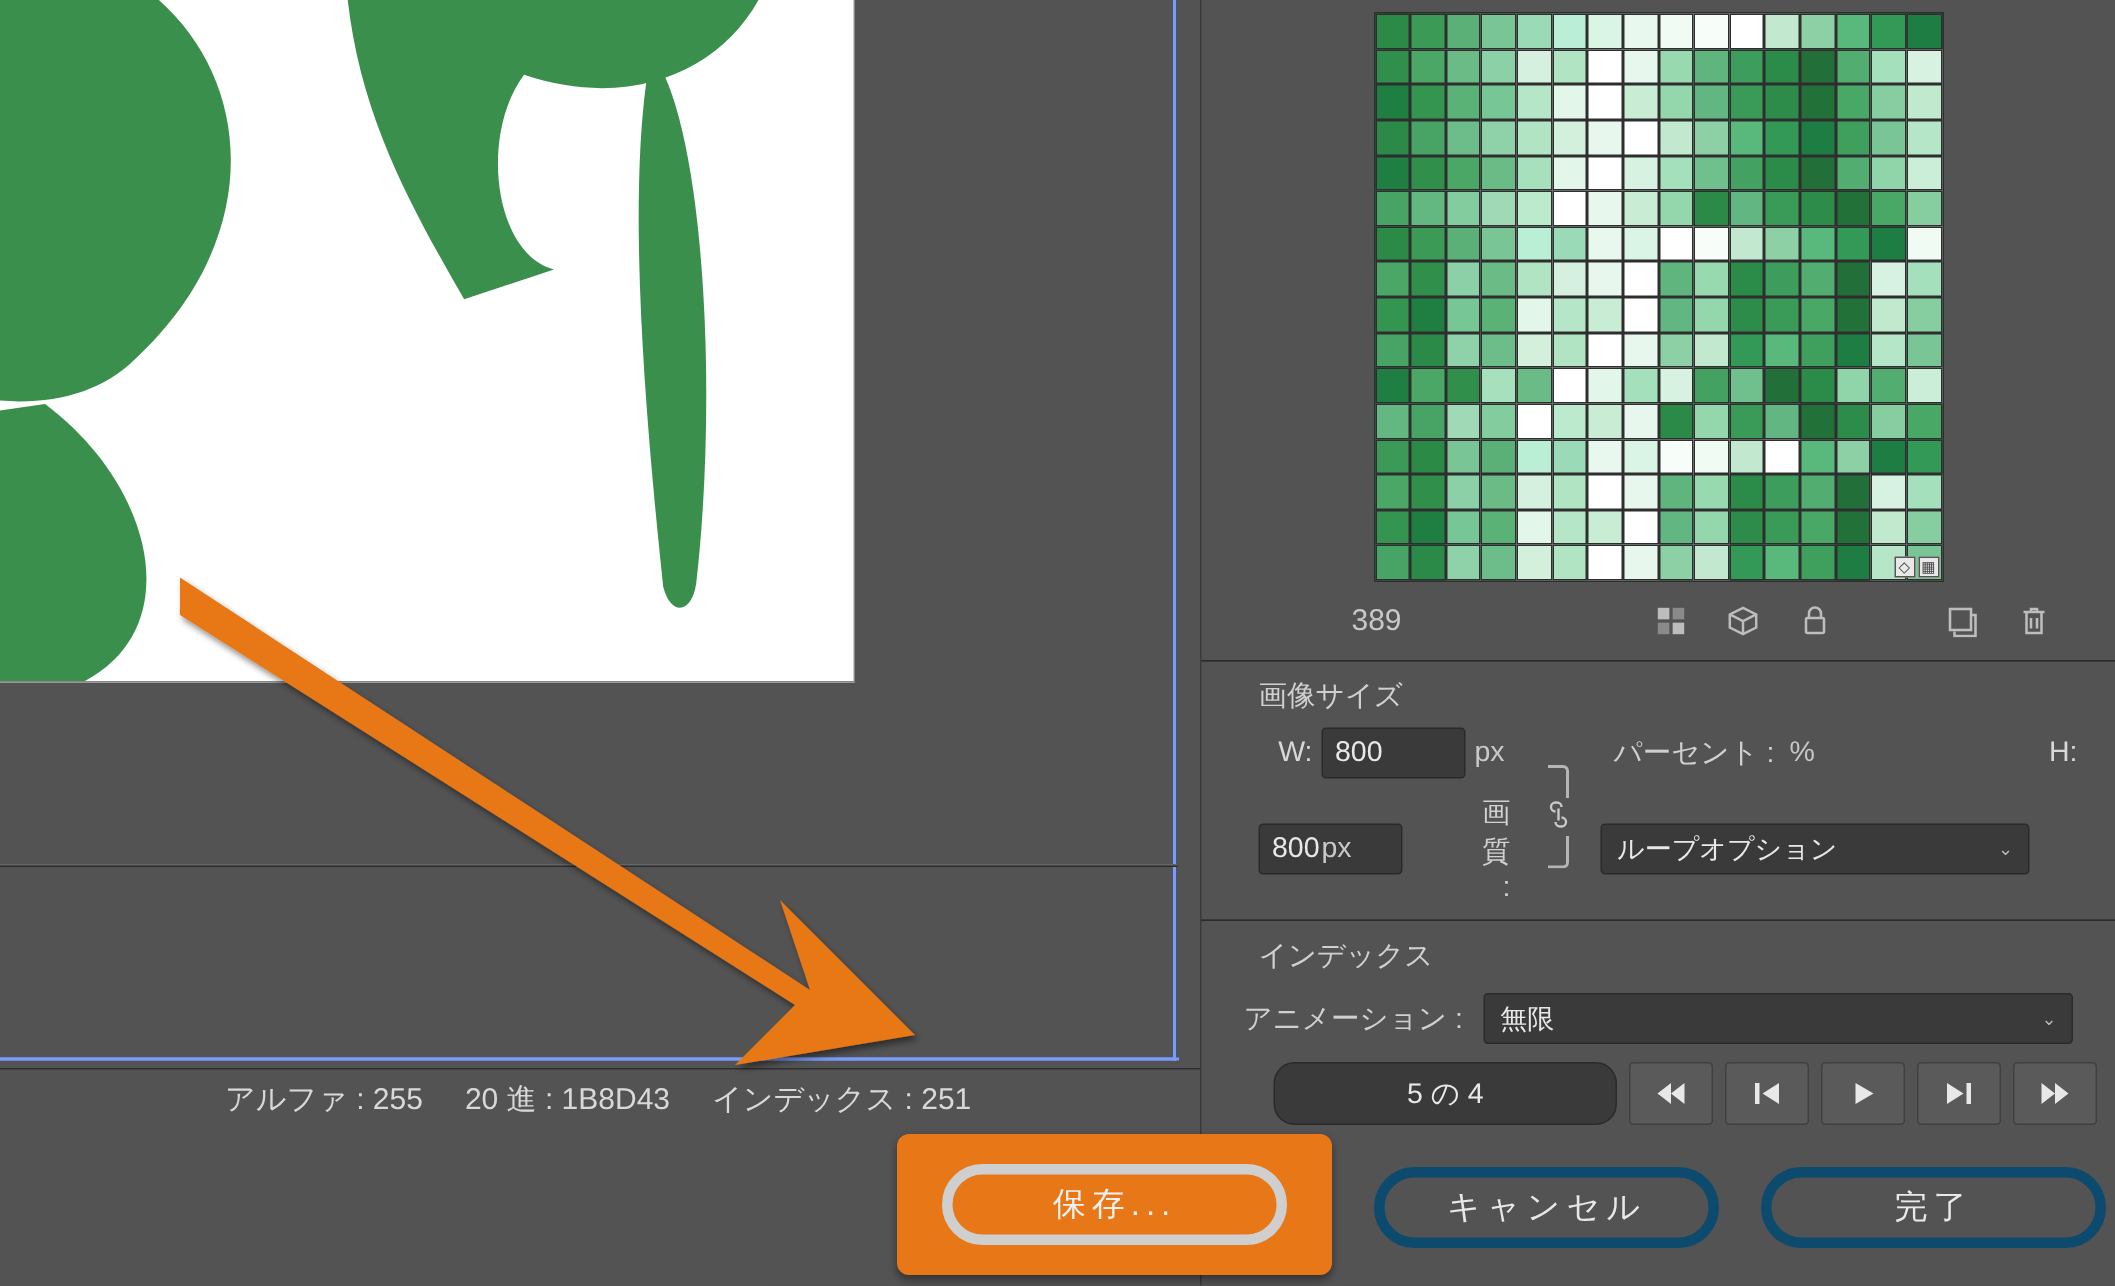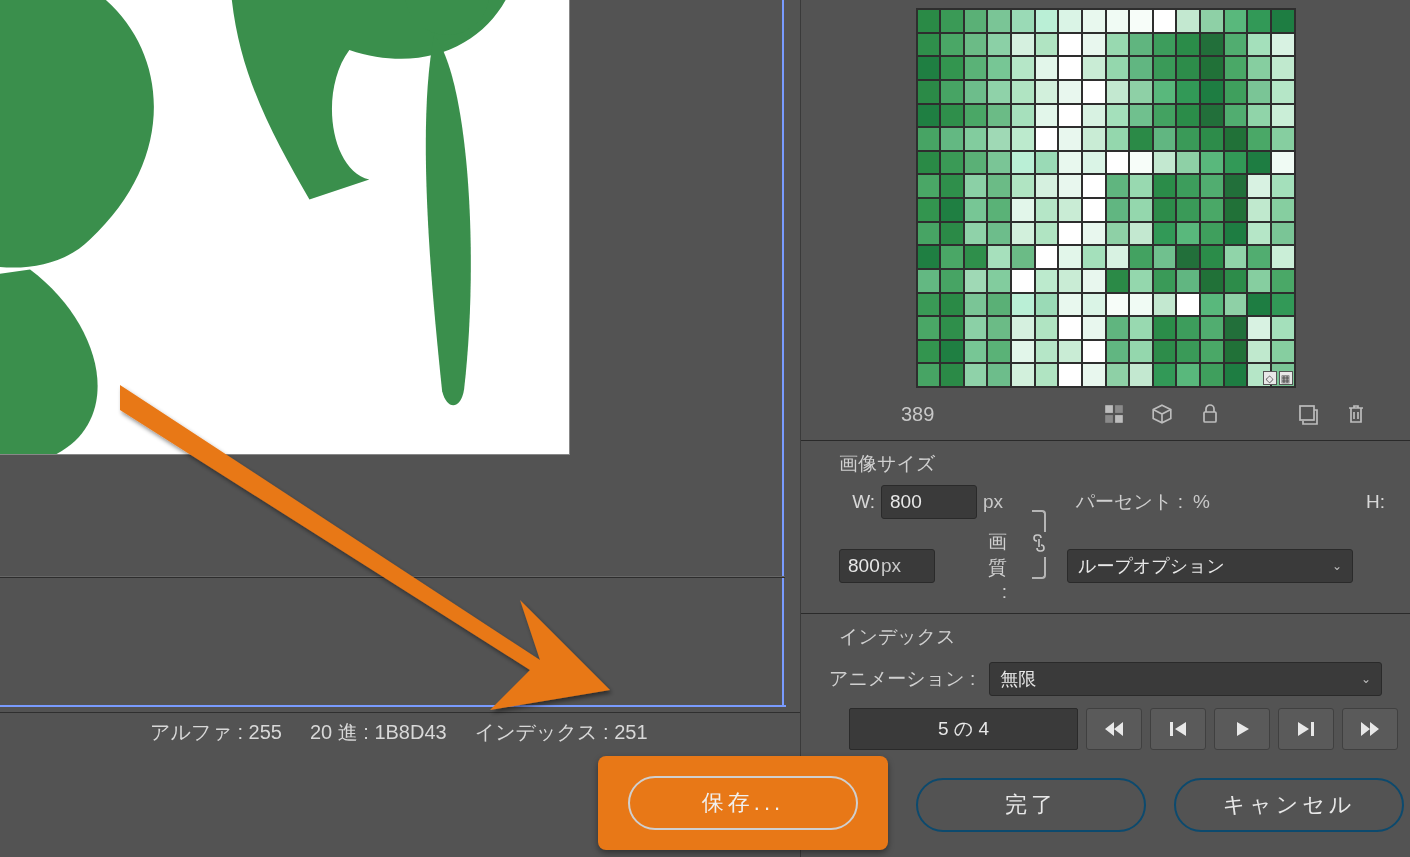--- a/index.html
+++ b/index.html
@@ -212,21 +212,21 @@
 
   .anim-row{
     display:flex; align-items:center; gap:8px;
     padding: 6px 12px 6px 48px;
   }
   .frame-box{
     flex:1;
     height:42px;
     background:#3a3a3a;
     border:1px solid #2a2a2a;
-    border-radius:2px;
+    border-radius:14px;
     display:flex; align-items:center; justify-content:center;
     font-size:19px; color:#e8e8e8;
   }
   .tbtn{
     width:56px; height:42px;
     background:#5a5a5a;
     border:1px solid #404040;
     border-radius:3px;
     display:flex; align-items:center; justify-content:center;
     color:#e8e8e8; cursor:pointer;
@@ -235,21 +235,21 @@
   
   .btn-row{
     position:absolute;
     left:598px; top:760px;
     width:812px; height:90px;
     display:flex; align-items:center; gap:28px;
   }
   .pill-btn{
     height:54px;
     min-width:230px;
-    border:2px solid #0c4a6e;
+    border:7px solid #0c4a6e;
     border-radius:27px;
     background:transparent;
     color:#e8e8e8; font-size:22px; letter-spacing:4px;
     display:flex; align-items:center; justify-content:center;
     cursor:pointer;
   }
   .save-highlight{
     position:absolute;
     left:598px; top:756px;
     width:290px; height:94px;
@@ -690,15 +690,15 @@
       </filter>
   </defs>
   <path fill="#e87817" filter="url(#sh)" d="M 10 5 L 430 280 L 410 220 L 500 310 L 380 330 L 420 290 L 10 30 Z"></path>
 </svg>
 
 <div class="save-highlight">
   <div class="pill-btn">保存...</div>
 </div>
 <div class="btn-row">
   <div style="width:290px"></div>
+  <div class="pill-btn">キャンセル</div>
   <div class="pill-btn">完了</div>
-  <div class="pill-btn">キャンセル</div>
 </div>
 
 </body></html>

